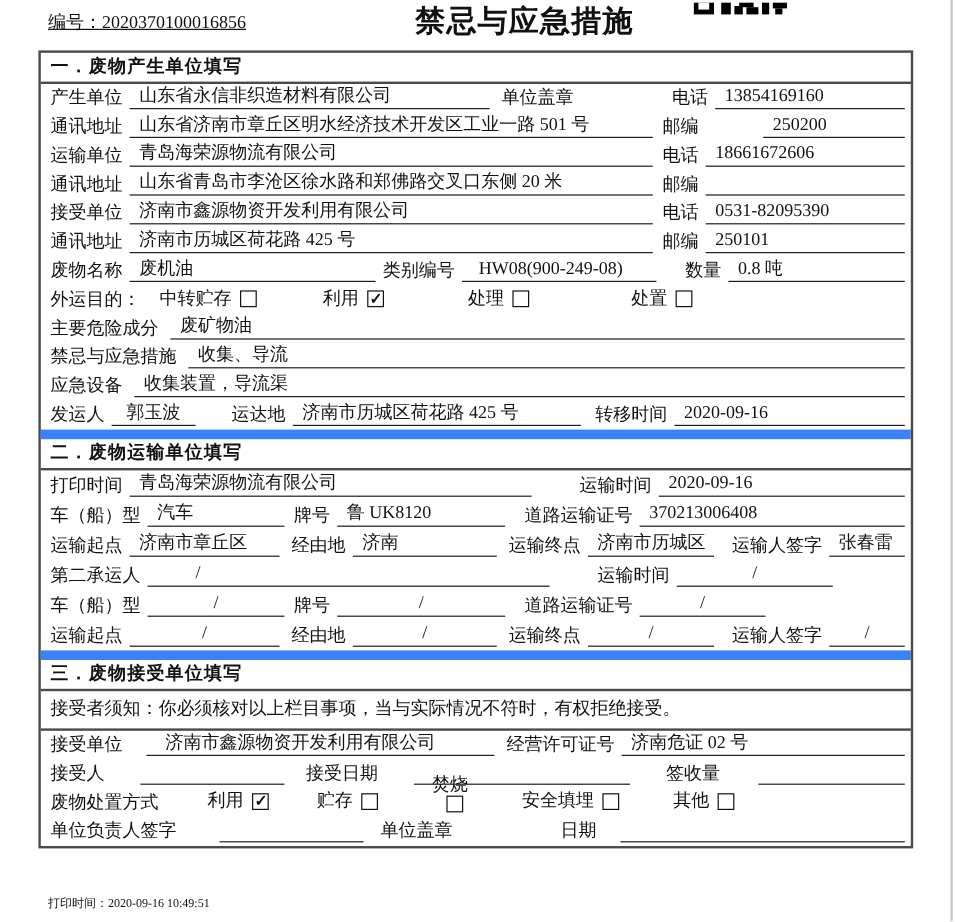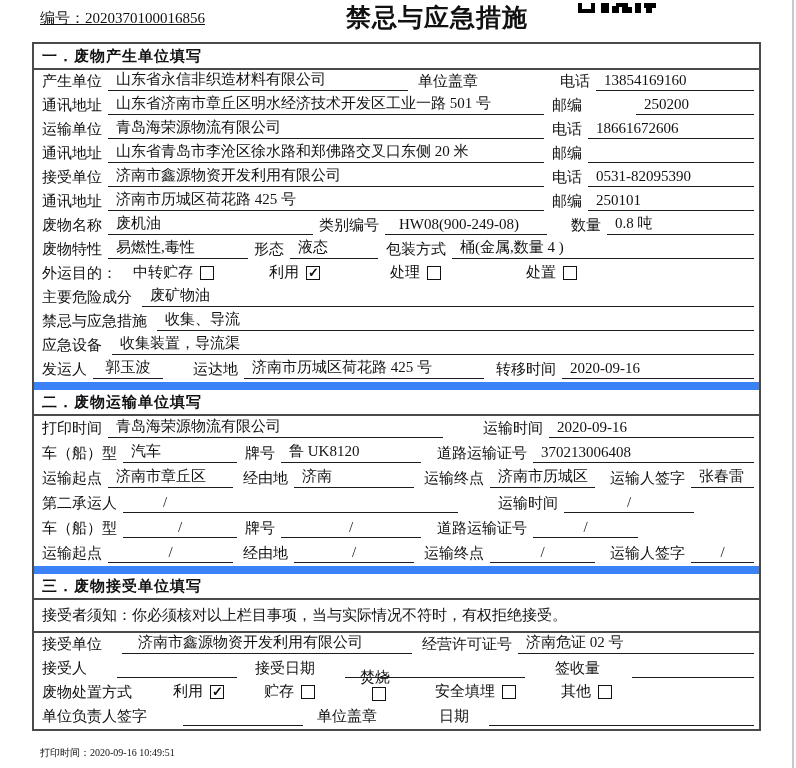--- a/index.html
+++ b/index.html
@@ -96,28 +96,20 @@
       </div>
       <div class="frow">
         <span class="lbl">废物名称</span>
         <span class="val" style="width: 205px;">废机油</span>
         <span class="lbl" style="margin-left: 6px;">类别编号</span>
         <span class="val" style="width: 162px; padding-left: 14px;">HW08(900-249-08)</span>
         <span class="lbl" style="margin-left: 24px;">数量</span>
         <span class="val" style="flex: 1 1 auto; margin-right: 2px;">0.8 吨</span>
       </div>
       <div class="frow">
-        <span class="lbl">废物特性</span>
-        <span class="val" style="width: 140px;">易燃性,毒性</span>
-        <span class="lbl" style="margin-left: 6px;">形态</span>
-        <span class="val" style="width: 88px;">液态</span>
-        <span class="lbl" style="margin-left: 8px;">包装方式</span>
-        <span class="val" style="flex: 1 1 auto; margin-right: 2px;">桶(金属,数量 4 )</span>
-      </div>
-      <div class="frow">
         <span class="lbl">外运目的：</span>
         <span class="cbwrap" style="margin-left: 10px;">
           <span class="cblabel">中转贮存</span>
           <span class="cbbox"></span>
         </span>
         <span class="cbwrap" style="margin-left: 55px;">
           <span class="cblabel">利用</span>
           <span class="cbbox checked"></span>
         </span>
         <span class="cbwrap" style="margin-left: 70px;">
@@ -238,21 +230,21 @@
         </span>
         <span class="cbwrap" style="margin-left: 45px;">
           <span class="cblabel">其他</span>
           <span class="cbbox"></span>
         </span>
       </div>
       <div class="frow">
         <span class="lbl">单位负责人签字</span>
         <span class="val" style="width: 120px; margin-left: 30px;"></span>
         <span class="lbl" style="margin-left: 14px;">单位盖章</span>
-        <span class="lbl" style="margin-left: 56px;">日期</span>
+        <span class="lbl" style="margin-left: 84px;">日期</span>
         <span class="val" style="flex: 1 1 auto; margin-right: 2px; margin-left: 14px;"></span>
       </div>
     </div>
   </div>
 
 <div class="print-time">打印时间：2020-09-16 10:49:51</div>
 
 <div class="edge-line"></div>
 
 </body></html>

